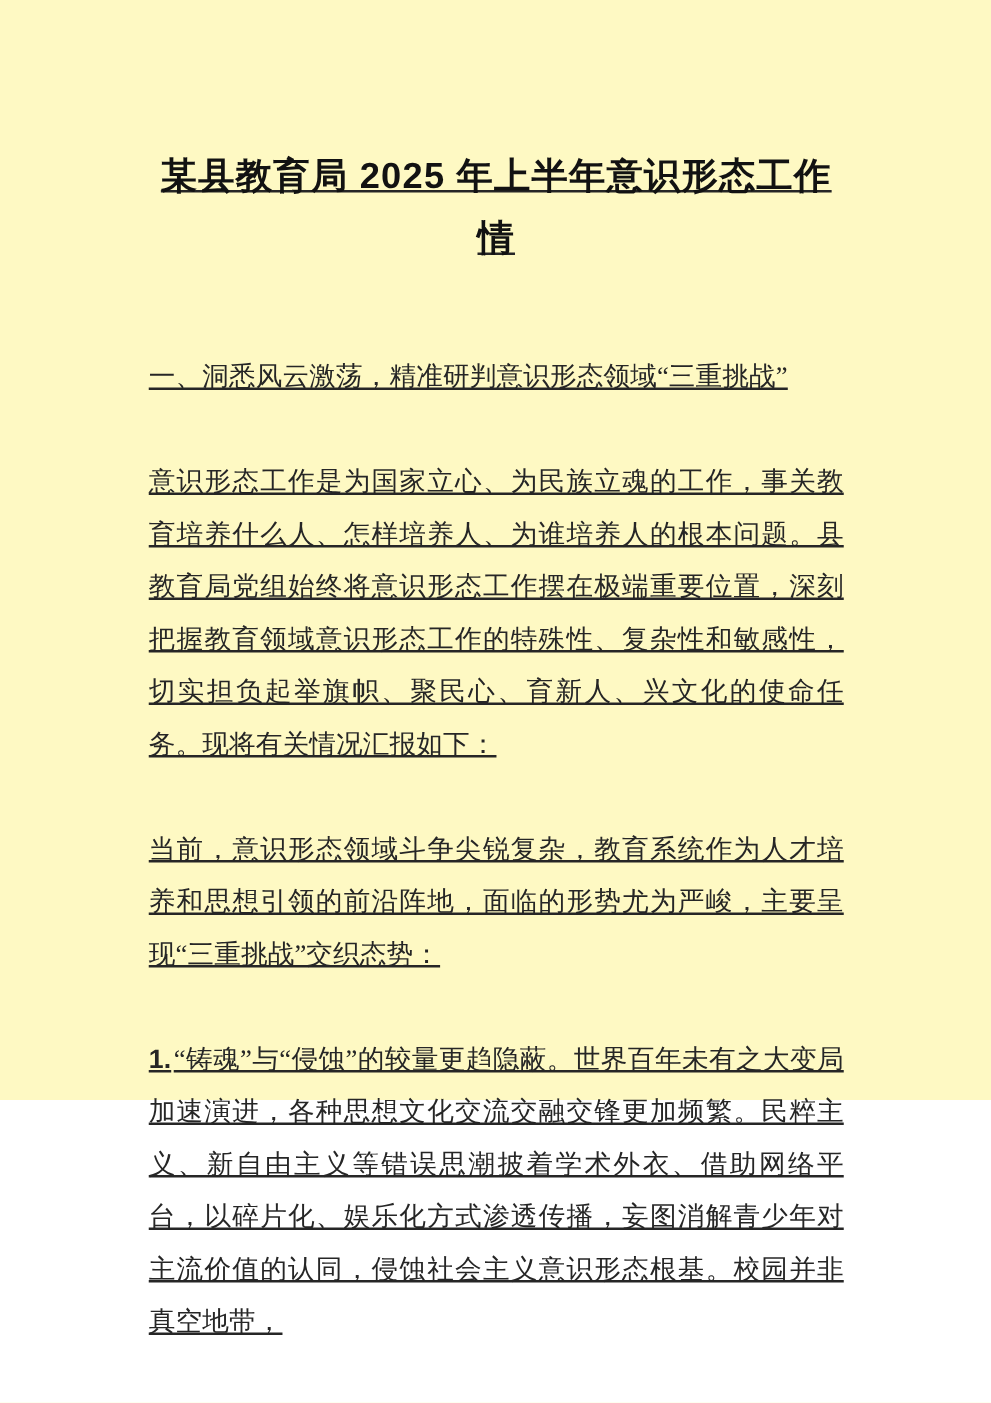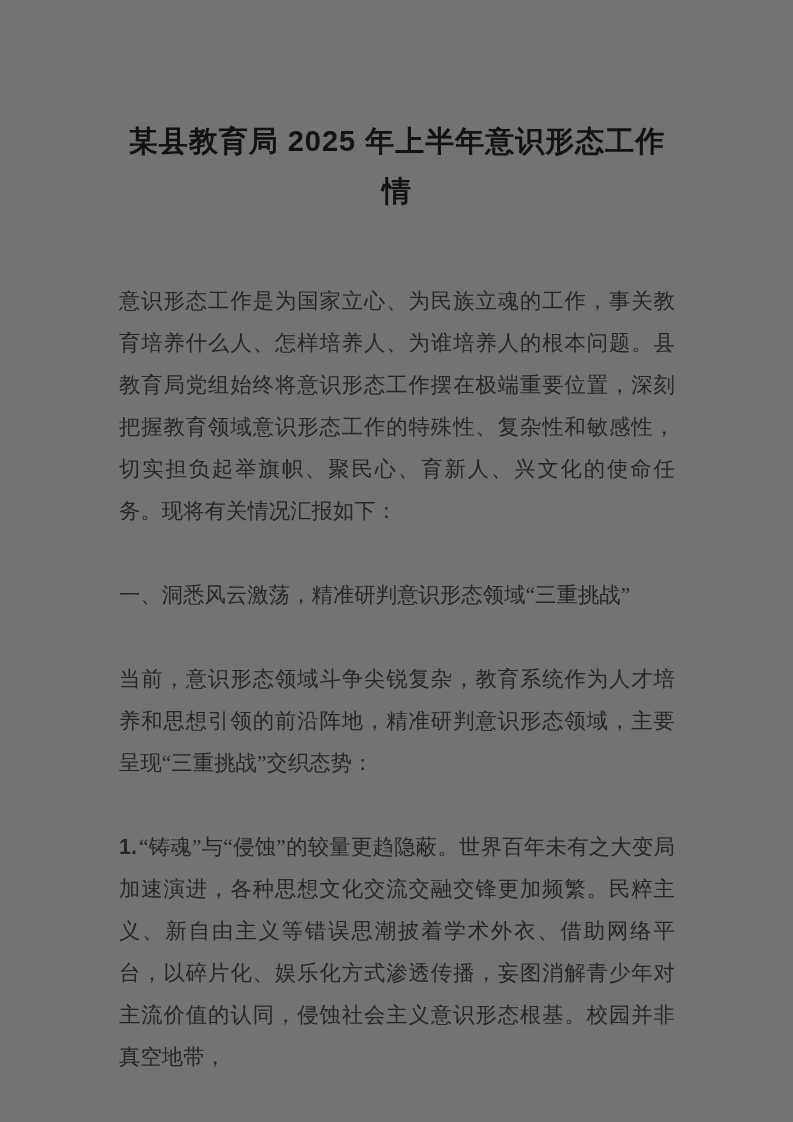--- a/index.html
+++ b/index.html
@@ -8,24 +8,25 @@
     background: #ffffff;
   }
   body {
     width: 793px;
     height: 1122px;
     overflow: hidden;
   }
   .page {
     box-sizing: border-box;
     width: 793px;
-    height: 1122px;
+    height: 880px;
     padding: 0 118px 0 119px;
-    background: #737373;
+    background: #fef9c3;
     color: #262626;
+    text-decoration: underline;
   }
   .doc-title {
     margin: 0 0 64px 0;
     padding-top: 116px;
     font-family: "Liberation Sans", sans-serif;
     font-weight: 700;
     font-size: 29px;
     line-height: 50px;
     text-align: center;
     color: #121212;
@@ -58,21 +59,21 @@
 </style>
 </head>
 <body>
 
 <div class="page">
 
   <h1 class="doc-title">
     <span class="title-line">某县教育局 2025 年上半年意识形态工作情</span>
   </h1>
 
+  <p class="para section-heading">一、洞悉风云激荡，精准研判意识形态领域“三重挑战”</p>
+
   <p class="para">意识形态工作是为国家立心、为民族立魂的工作，事关教育培养什么人、怎样培养人、为谁培养人的根本问题。县教育局党组始终将意识形态工作摆在极端重要位置，深刻把握教育领域意识形态工作的特殊性、复杂性和敏感性，切实担负起举旗帜、聚民心、育新人、兴文化的使命任务。现将有关情况汇报如下：</p>
 
-  <p class="para section-heading">一、洞悉风云激荡，精准研判意识形态领域“三重挑战”</p>
-
-  <p class="para">当前，意识形态领域斗争尖锐复杂，教育系统作为人才培养和思想引领的前沿阵地，精准研判意识形态领域，主要呈现“三重挑战”交织态势：</p>
+  <p class="para">当前，意识形态领域斗争尖锐复杂，教育系统作为人才培养和思想引领的前沿阵地，面临的形势尤为严峻，主要呈现“三重挑战”交织态势：</p>
 
   <p class="para"><span class="item-num">1.</span><span>“铸魂”与“侵蚀”的较量更趋隐蔽。世界百年未有之大变局加速演进，各种思想文化交流交融交锋更加频繁。民粹主义、新自由主义等错误思潮披着学术外衣、借助网络平台，以碎片化、娱乐化方式渗透传播，妄图消解青少年对主流价值的认同，侵蚀社会主义意识形态根基。校园并非真空地带，</span></p>
 
 </div>
 
 </body></html>

